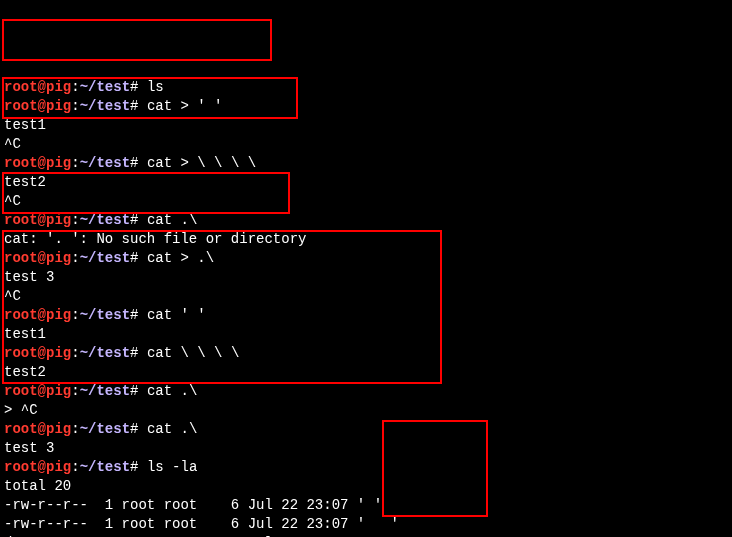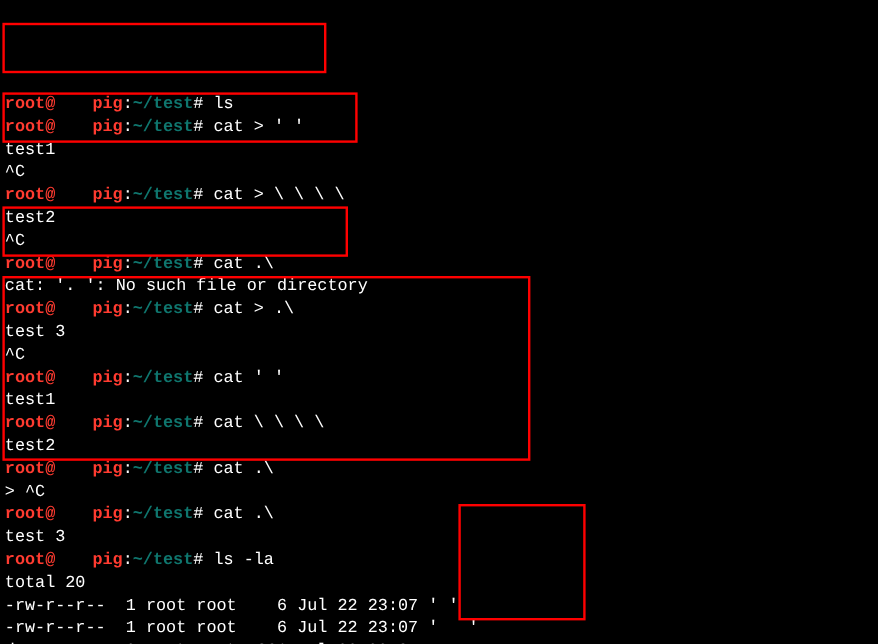--- a/index.html
+++ b/index.html
@@ -10,24 +10,24 @@
     line-height: 19px;
     color: #fff;
     width: 732px;
     height: 537px;
     position: relative;
     white-space: pre;
     overflow: hidden;
     padding: 2px 4px;
   }
   .user { color: #ff3b30; font-weight: bold; font-family: Liberation Mono, monospace; }
-  .host { color: #ff3b30; font-weight: bold; padding-left: 31px; }
+  .host { color: #ff3b30; font-weight: bold; }
   .at   { color: #ff3b30; font-weight: bold; }
   .colon{ color: #fff; }
-  .path { color: #0f766e; font-weight: bold; }
+  .path { color: #c4b5fd; font-weight: bold; }
   .hash { color: #fff; }
   .cmd  { color: #fff; }
   .out  { color: #ffffff; }
   .dir  { color: #3b82ff; font-weight: bold; }
   .line { position: relative; }
   .box {
     position: absolute;
     border: 2px solid #ff0000;
     pointer-events: none;
   }

